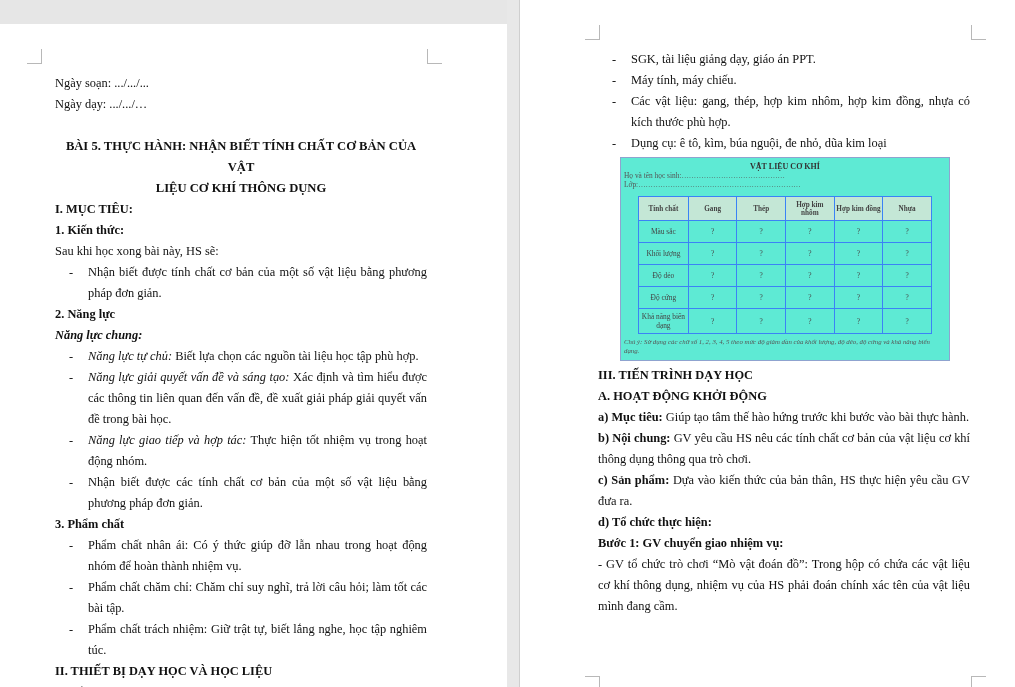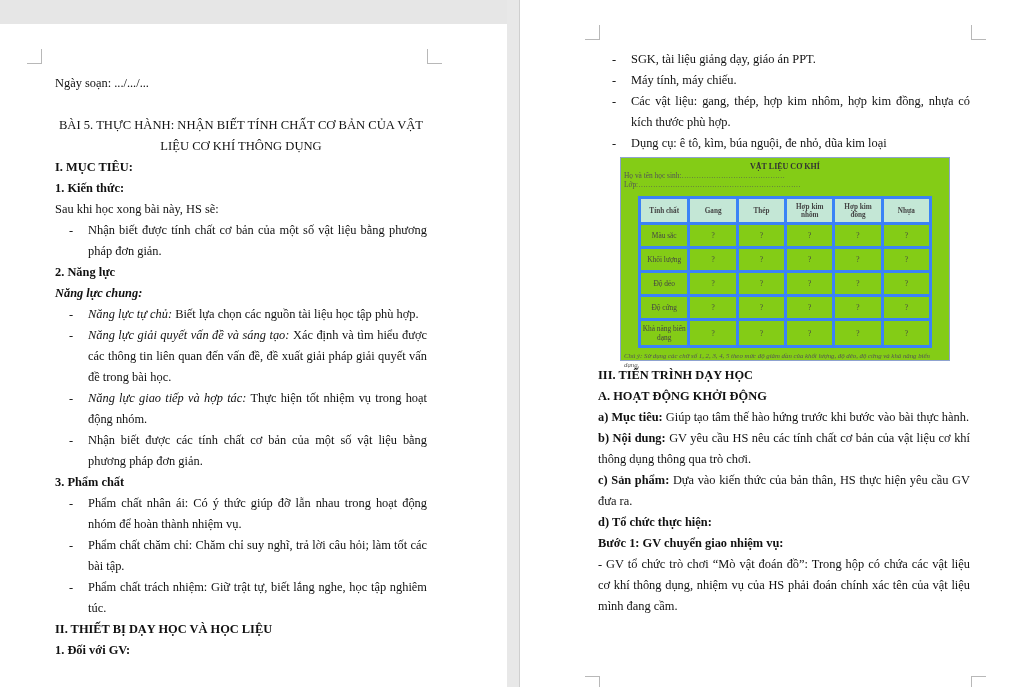--- a/index.html
+++ b/index.html
@@ -22,50 +22,51 @@
   .c-bl { border-right-width:1px; border-top-width:1px; }
   .c-br { border-left-width:1px; border-top-width:1px; }
 
   .content { position:absolute; font-size:12.4px; line-height:21px; }
   #page-left .content { left:55px; width:372px; top:49px; }
   #page-right .content { left:78px; width:372px; top:49px; }
 
   p { margin:0; }
   .b { font-weight:bold; }
   .i { font-style:italic; }
-  .title { font-weight:normal; text-align:center; font-size:12.6px; margin-top:21px; }
+  .title { font-weight:bold; text-align:center; font-size:12.6px; margin-top:21px; }
   .li { position:relative; padding-left:33px; text-align:justify; }
   .li .dash { position:absolute; left:14px; top:0; }
   .just { text-align:justify; }
 
   .figure {
     margin:3px 8px 4px 22px; width:330px; height:204px; box-sizing:border-box;
-    border:1.5px solid #8fa3cf; position:relative; background:#84cc16;
+    border:1.5px solid #8fa3cf; position:relative; background:#5eead4;
     font-size:7.4px; line-height:9px; color:#444;
   }
   .fig-title { text-align:center; font-weight:bold; font-size:8px; margin-top:4px; color:#333; }
   .fig-line { margin-left:3px; color:#555; }
   table.report { border-collapse:collapse; margin:7px 0 0 17px; width:294px; }
-  table.report th, table.report td { border:3px solid #3b82f6; text-align:center; vertical-align:middle; color:#444; }
+  table.report th, table.report td { border:1px solid #3b82f6; text-align:center; vertical-align:middle; color:#444; }
   table.report th { background:#c4e7d6; font-weight:bold; font-size:7.2px; line-height:8px; height:21px; }
   table.report td { font-size:7.4px; line-height:9px; height:19px; }
   table.report td.tall { height:22px; }
   .fig-note { font-style:italic; font-size:6.8px; line-height:9px; margin:3px 3px 0 3px; color:#555; }
 </style>
 </head>
 <body>
 
 <div class="page" id="page-left">
   <div class="corner c-tl" style="left:27px; top:25px;"></div>
   <div class="corner c-tr" style="left:427px; top:25px;"></div>
   <div class="corner c-bl" style="left:27px; top:676px;"></div>
   <div class="corner c-br" style="left:427px; top:676px;"></div>
 
   <div class="content">
     <p>Ngày soạn: .../.../...</p>
+    <p>Ngày dạy: .../.../…</p>
     <p class="title">BÀI 5. THỰC HÀNH: NHẬN BIẾT TÍNH CHẤT CƠ BẢN CỦA VẬT</p>
     <p class="title" style="margin-top:0">LIỆU CƠ KHÍ THÔNG DỤNG</p>
     <p class="b">I. MỤC TIÊU:</p>
     <p class="b">1. Kiến thức:</p>
     <p>Sau khi học xong bài này, HS sẽ:</p>
     <div class="li"><span class="dash">-</span><span>Nhận biết được tính chất cơ bản của một số vật liệu bằng phương pháp đơn giản.</span></div>
     <p class="b">2. Năng lực</p>
     <p class="b i">Năng lực chung:</p>
     <div class="li"><span class="dash">-</span><span class="i">Năng lực tự chủ:</span><span> Biết lựa chọn các nguồn tài liệu học tập phù hợp.</span></div>
     <div class="li"><span class="dash">-</span><span class="i">Năng lực giải quyết vấn đề và sáng tạo:</span><span> Xác định và tìm hiểu được các thông tin liên quan đến vấn đề, đề xuất giải pháp giải quyết vấn đề trong bài học.</span></div>
@@ -149,19 +150,19 @@
               <td class="tall">?</td>
         </tr>
       </tbody>
         </table>
       <div class="fig-note">Chú ý: Sử dụng các chữ số 1, 2, 3, 4, 5 theo mức độ giảm dần của khối lượng, độ dẻo, độ cứng và khả năng biến dạng.</div>
     </div>
 
     <p class="b">III. TIẾN TRÌNH DẠY HỌC</p>
     <p class="b">A. HOẠT ĐỘNG KHỞI ĐỘNG</p>
     <p class="just"><span class="b">a) Mục tiêu:</span><span> Giúp tạo tâm thế hào hứng trước khi bước vào bài thực hành.</span></p>
-    <p class="just"><span class="b">b) Nội dung:</span><span> GV yêu cầu HS nêu các tính chất cơ bản của vật liệu cơ khí thông dụng thông qua trò chơi.</span></p>
+    <p class="just"><span class="b">b) Nội chung:</span><span> GV yêu cầu HS nêu các tính chất cơ bản của vật liệu cơ khí thông dụng thông qua trò chơi.</span></p>
     <p class="just"><span class="b">c) Sản phẩm:</span><span> Dựa vào kiến thức của bản thân, HS thực hiện yêu cầu GV đưa ra.</span></p>
     <p class="b">d) Tổ chức thực hiện:</p>
     <p class="b">Bước 1: GV chuyển giao nhiệm vụ:</p>
     <p class="just">- GV tổ chức trò chơi “Mò vật đoán đồ”: Trong hộp có chứa các vật liệu cơ khí thông dụng, nhiệm vụ của HS phải đoán chính xác tên của vật liệu mình đang cầm.</p>
   </div>
 </div>
 
 </body></html>

